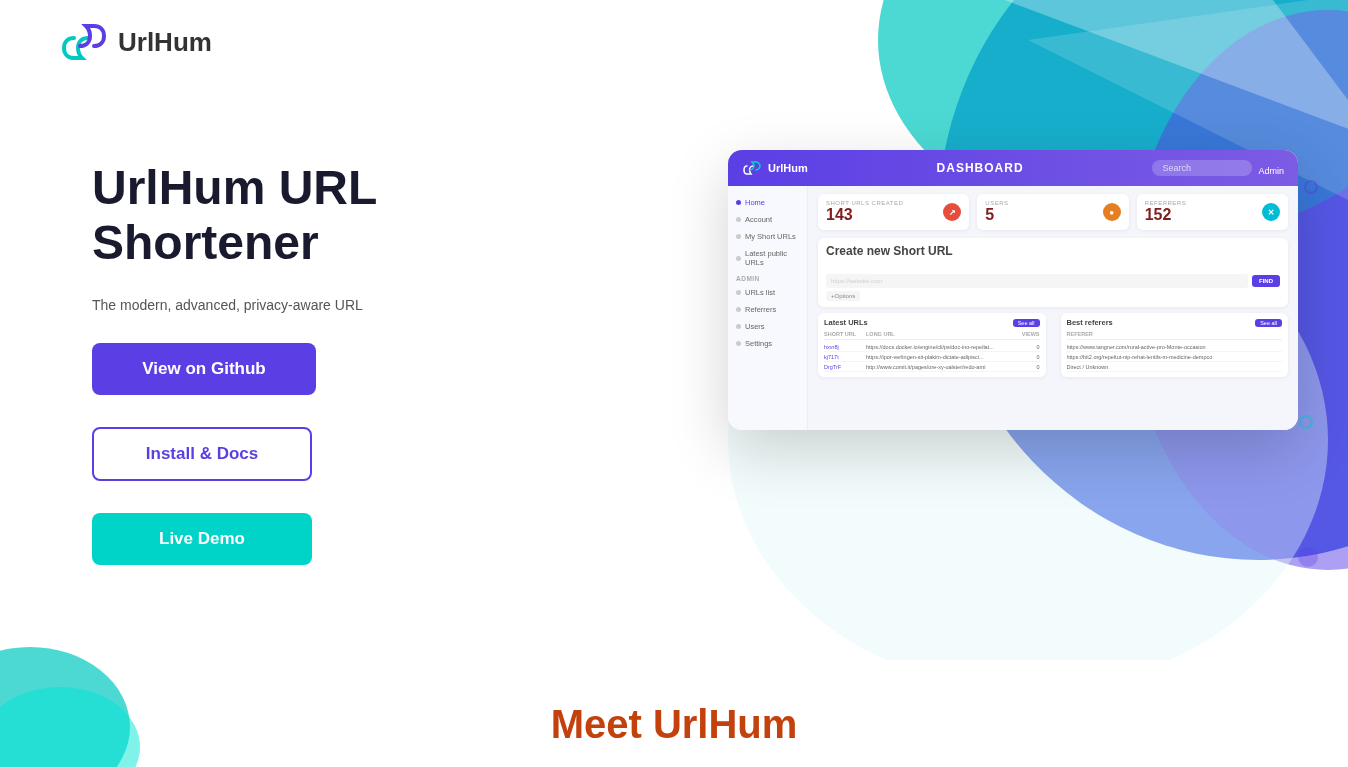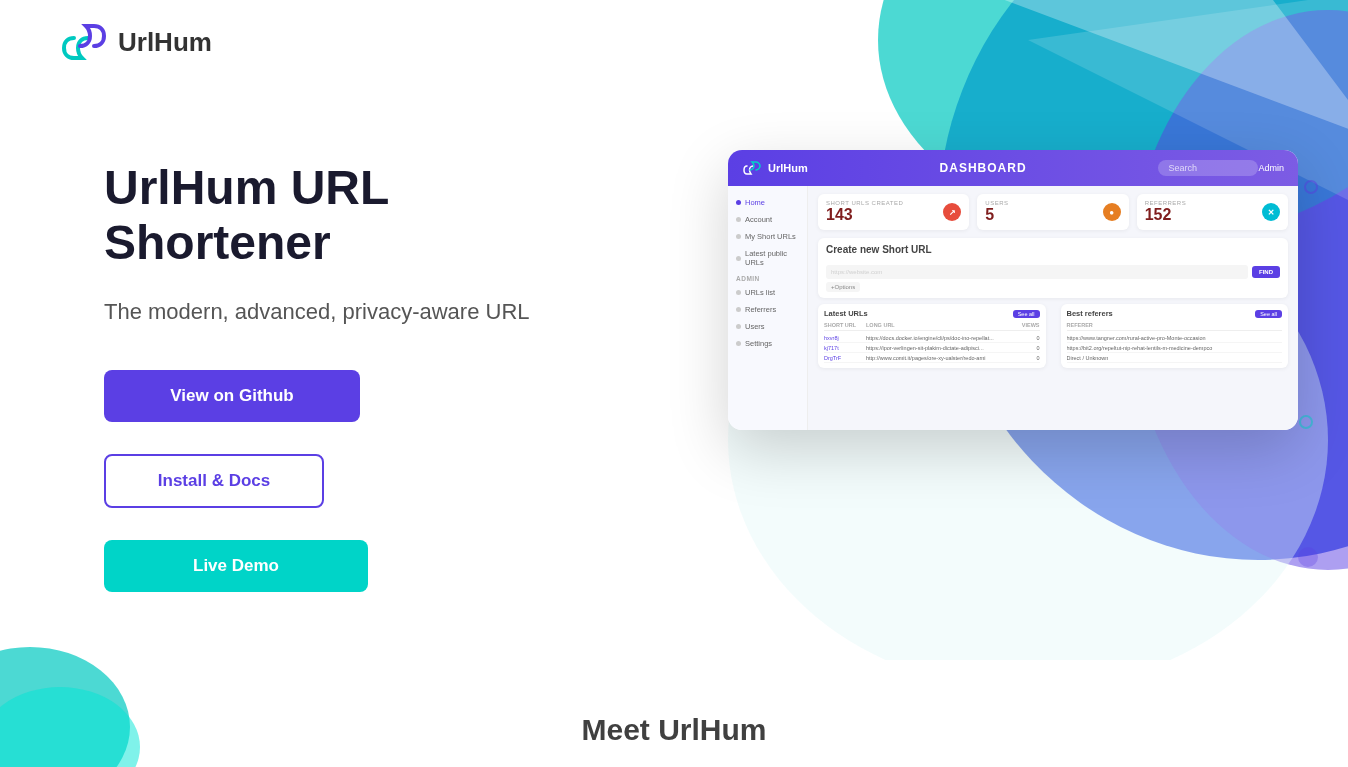--- a/index.html
+++ b/index.html
@@ -42,50 +42,50 @@
       top: -60px;
       right: -80px;
       width: 750px;
       height: 720px;
       z-index: 0;
     }
 
     
     .hero-content {
       position: absolute;
-      left: 104px;
+      left: 92px;
       top: 160px;
       z-index: 5;
       max-width: 500px;
     }
     .hero-title {
       font-size: 48px;
       font-weight: 800;
       color: #1a1a2e;
       line-height: 1.15;
       margin-bottom: 24px;
     }
     .hero-subtitle {
-      font-size: 22px;
+      font-size: 14px;
       color: #555;
       line-height: 1.6;
-      margin-bottom: 40px;
+      margin-bottom: 26px;
     }
     .btn-github {
       display: inline-block;
       background: #5b3fe4;
       color: #fff;
       font-size: 17px;
       font-weight: 600;
       padding: 16px 44px;
       border-radius: 8px;
       border: none;
       cursor: pointer;
       margin-bottom: 16px;
-      width: 256px;
+      width: 224px;
       text-align: center;
     }
     .btn-install {
       display: inline-block;
       background: #fff;
       color: #5b3fe4;
       font-size: 17px;
       font-weight: 600;
       padding: 15px 44px;
       border-radius: 8px;
@@ -98,21 +98,21 @@
     .btn-demo {
       display: inline-block;
       background: #00d4c8;
       color: #fff;
       font-size: 17px;
       font-weight: 600;
       padding: 16px 44px;
       border-radius: 8px;
       border: none;
       cursor: pointer;
-      width: 264px;
+      width: 220px;
       text-align: center;
     }
     .buttons-stack {
       display: flex;
       flex-direction: column;
       gap: 0;
     }
 
     
     .dashboard-mockup {
@@ -247,24 +247,24 @@
 
     
     .db-create-section {
       background: #fff;
       border-radius: 6px;
       padding: 6px 8px;
       margin-bottom: 6px;
       box-shadow: 0 1px 4px rgba(0,0,0,0.06);
     }
     .db-create-title {
-      font-size: 10px;
+      font-size: 12px;
       font-weight: 700;
       color: #444;
-      margin-bottom: 10px;
+      margin-bottom: 16px;
     }
     .db-create-row {
       display: flex;
       gap: 4px;
       align-items: center;
     }
     .db-create-input {
       flex: 1;
       background: #f5f5f5;
       border-radius: 3px;
@@ -363,23 +363,23 @@
     
     .meet-section {
       position: absolute;
       bottom: 0;
       left: 0;
       right: 0;
       text-align: center;
       padding: 20px;
     }
     .meet-title {
-      font-size: 30px;
+      font-size: 40px;
       font-weight: 800;
-      color: #404040;
+      color: #c2410c;
     }
 
     
     .blob-bottom-left {
       position: absolute;
       bottom: 0;
       left: 0;
       z-index: 0;
     }
 
@@ -460,21 +460,21 @@
 
     <div class="db-header">
       <div class="db-logo-area">
         <svg class="db-logo-icon" viewBox="0 0 20 20">
           <path d="M5 8 C3 8, 2 10, 2 12 C2 14, 3 16, 5 16 L9 16 C9 16, 7.5 14, 7.5 12 C7.5 10, 9 8, 11 8" stroke="white" stroke-width="1.5" fill="none" stroke-linecap="round"></path>
           <path d="M14 12 C16 12, 18 10, 18 8 C18 6, 16 4, 14 4 L10 4 C10 4, 12 6, 12 8 C12 10, 10 12, 8 12" stroke="#00d4c8" stroke-width="1.5" fill="none" stroke-linecap="round"></path>
         </svg>
         <span class="db-logo-text">UrlHum</span>
       </div>
       <span class="db-title">DASHBOARD</span>
-      <div style="display:flex;align-items:center;">
+      <div style="display:flex;align-items:flex-end;gap:6px">
         <div class="db-search">
           <span style="opacity:0.7">Search</span>
         </div>
         <span class="db-admin">Admin</span>
       </div>
     </div>
 
     <div class="db-body">
 
       <div class="db-sidebar">

